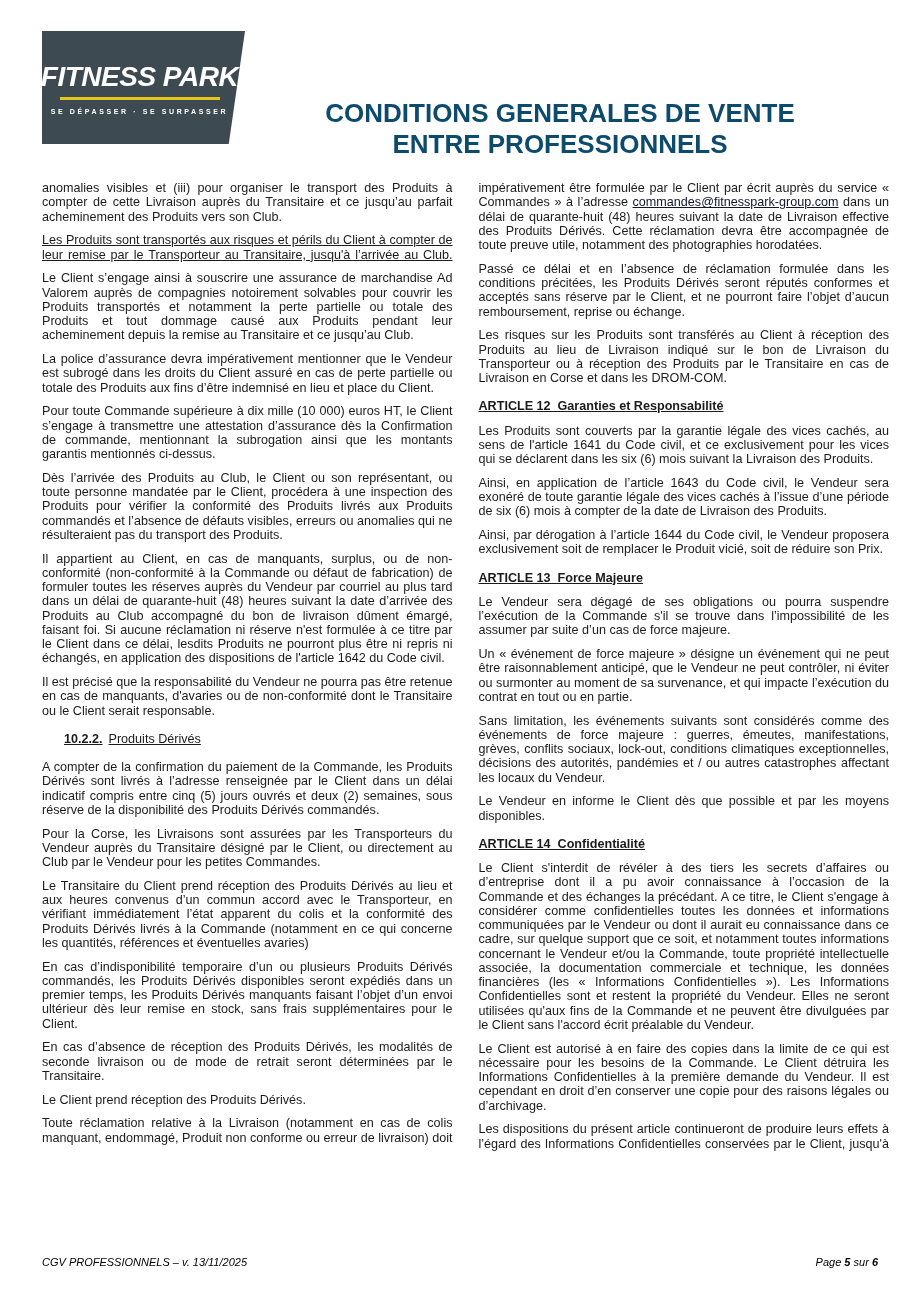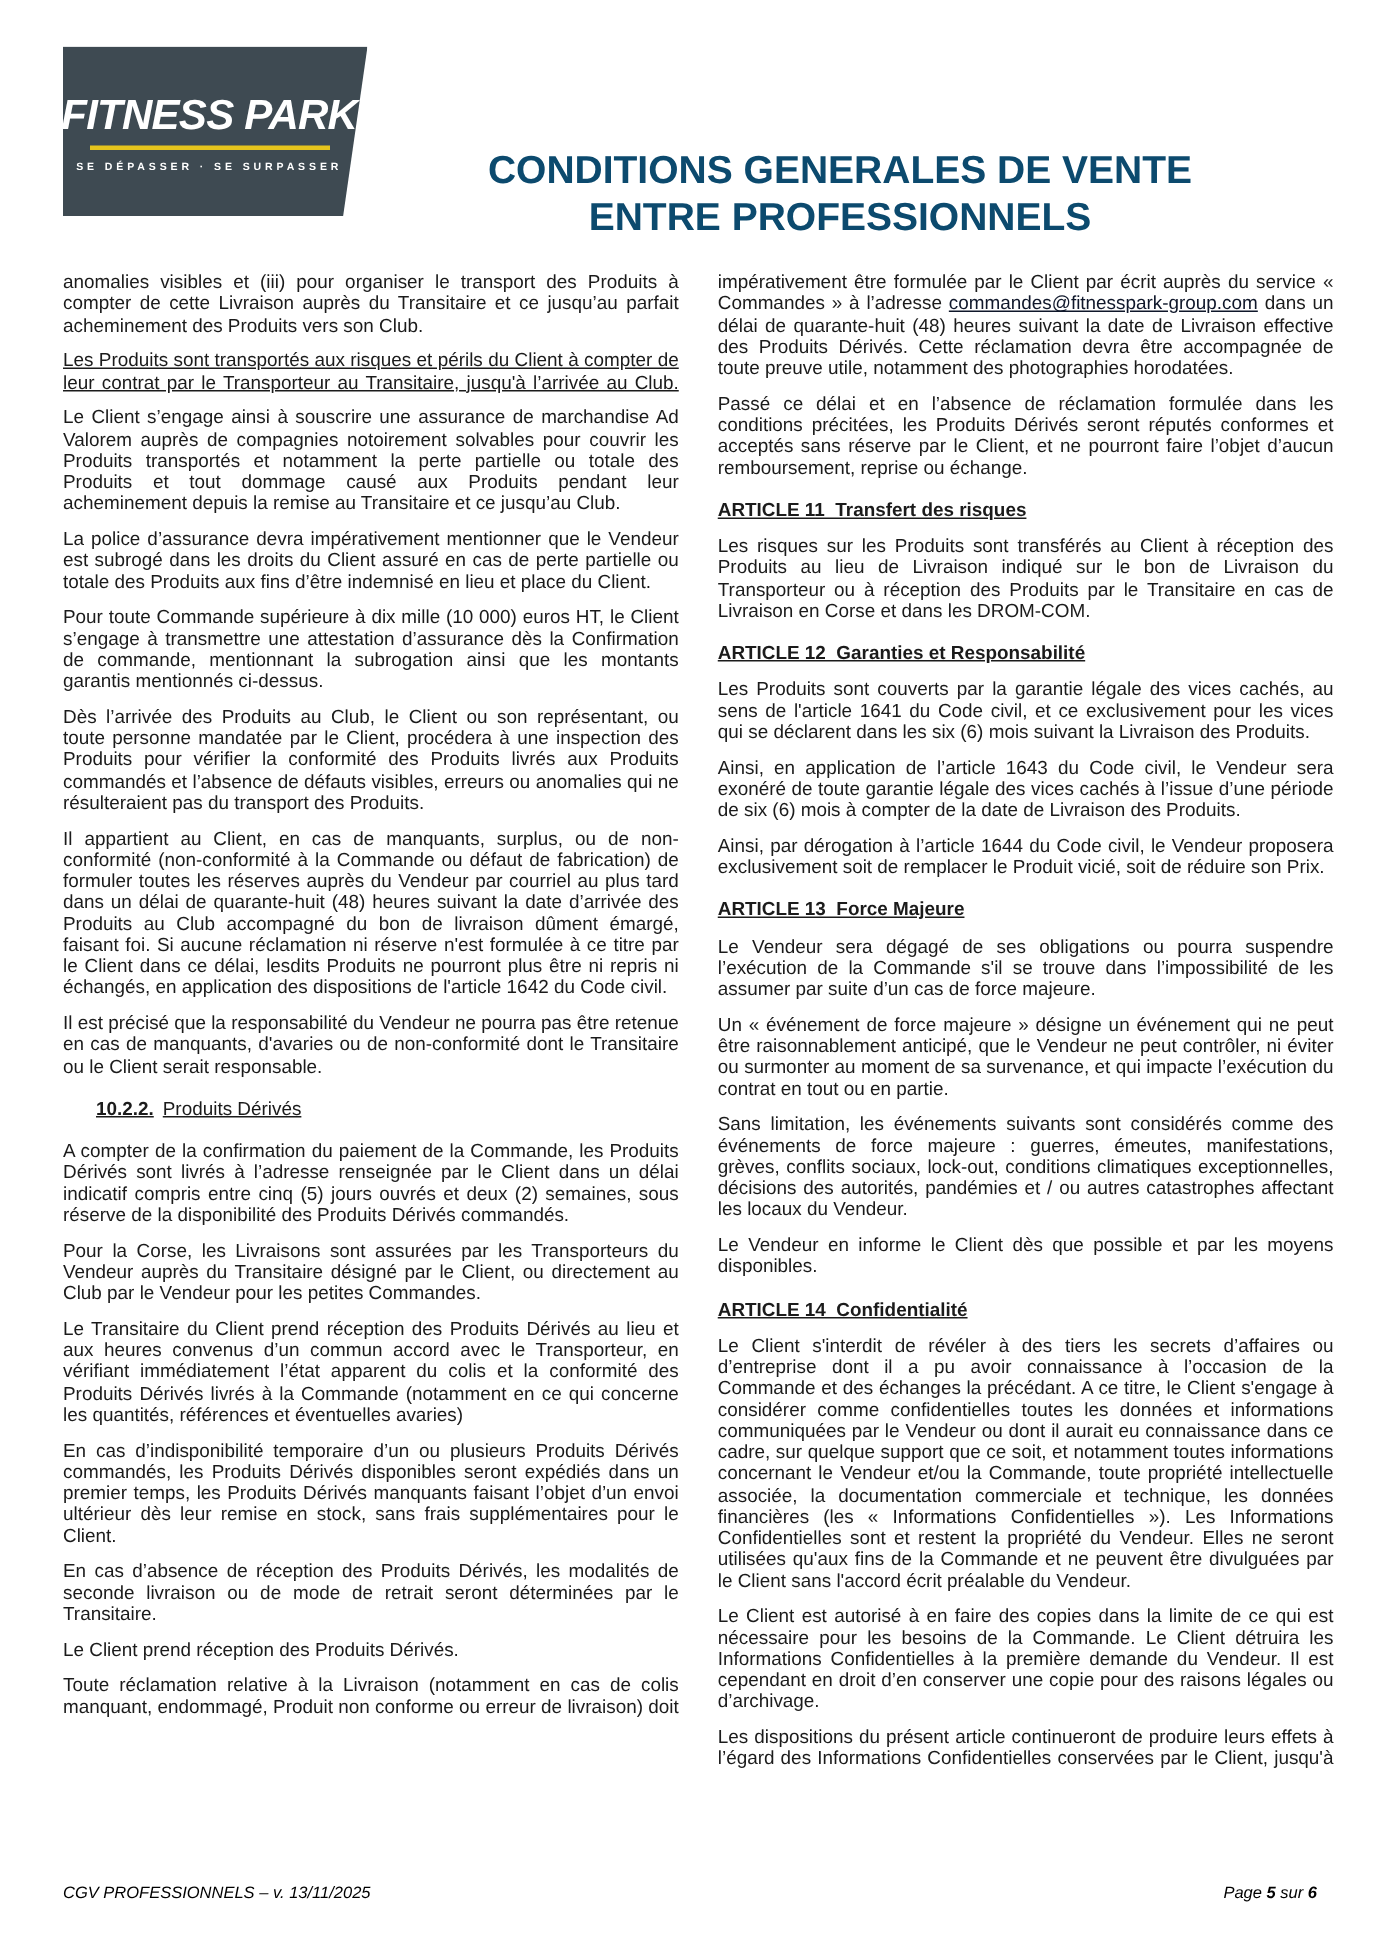--- a/index.html
+++ b/index.html
@@ -79,40 +79,39 @@
     </div>
     <div class="doc-title">
       <div>CONDITIONS GENERALES DE VENTE</div>
       <div>ENTRE PROFESSIONNELS</div>
     </div>
   </div>
 
   <div class="cols">
     <div class="col">
         <p class="para"><span>anomalies visibles et (iii) pour organiser le transport des Produits à compter de cette Livraison auprès du Transitaire et ce jusqu’au parfait acheminement des Produits vers son Club.</span></p>
-        <p class="para jl"><span class="u">Les Produits sont transportés aux risques et périls du Client à compter de leur contrat par le Transporteur au Transitaire, jusqu'à l’arrivée au Club.</span></p>
+        <p class="para jl"><span class="u">Les Produits sont transportés aux risques et périls du Client à compter de leur remise par le Transporteur au Transitaire, jusqu'à l’arrivée au Club.</span></p>
         <p class="para"><span>Le Client s’engage ainsi à souscrire une assurance de marchandise Ad Valorem auprès de compagnies notoirement solvables pour couvrir les Produits transportés et notamment la perte partielle ou totale des Produits et tout dommage causé aux Produits pendant leur acheminement depuis la remise au Transitaire et ce jusqu’au Club.</span></p>
         <p class="para"><span>La police d’assurance devra impérativement mentionner que le Vendeur est subrogé dans les droits du Client assuré en cas de perte partielle ou totale des Produits aux fins d’être indemnisé en lieu et place du Client.</span></p>
         <p class="para"><span>Pour toute Commande supérieure à dix mille (10 000) euros HT, le Client s’engage à transmettre une attestation d’assurance dès la Confirmation de commande, mentionnant la subrogation ainsi que les montants garantis mentionnés ci-dessus.</span></p>
         <p class="para"><span>Dès l’arrivée des Produits au Club, le Client ou son représentant, ou toute personne mandatée par le Client, procédera à une inspection des Produits pour vérifier la conformité des Produits livrés aux Produits commandés et l’absence de défauts visibles, erreurs ou anomalies qui ne résulteraient pas du transport des Produits.</span></p>
         <p class="para"><span>Il appartient au Client, en cas de manquants, surplus, ou de non-conformité (non-conformité à la Commande ou défaut de fabrication) de formuler toutes les réserves auprès du Vendeur par courriel au plus tard dans un délai de quarante-huit (48) heures suivant la date d’arrivée des Produits au Club accompagné du bon de livraison dûment émargé, faisant foi. Si aucune réclamation ni réserve n'est formulée à ce titre par le Client dans ce délai, lesdits Produits ne pourront plus être ni repris ni échangés, en application des dispositions de l'article 1642 du Code civil.</span></p>
         <p class="para"><span>Il est précisé que la responsabilité du Vendeur ne pourra pas être retenue en cas de manquants, d'avaries ou de non-conformité dont le Transitaire ou le Client serait responsable.</span></p>
         <div class="sub"><span class="u num">10.2.2.</span><span class="gap"></span><span class="u">Produits Dérivés</span></div>
         <p class="para"><span>A compter de la confirmation du paiement de la Commande, les Produits Dérivés sont livrés à l’adresse renseignée par le Client dans un délai indicatif compris entre cinq (5) jours ouvrés et deux (2) semaines, sous réserve de la disponibilité des Produits Dérivés commandés.</span></p>
         <p class="para"><span>Pour la Corse, les Livraisons sont assurées par les Transporteurs du Vendeur auprès du Transitaire désigné par le Client, ou directement au Club par le Vendeur pour les petites Commandes.</span></p>
         <p class="para"><span>Le Transitaire du Client prend réception des Produits Dérivés au lieu et aux heures convenus d’un commun accord avec le Transporteur, en vérifiant immédiatement l’état apparent du colis et la conformité des Produits Dérivés livrés à la Commande (notamment en ce qui concerne les quantités, références et éventuelles avaries)</span></p>
         <p class="para"><span>En cas d’indisponibilité temporaire d’un ou plusieurs Produits Dérivés commandés, les Produits Dérivés disponibles seront expédiés dans un premier temps, les Produits Dérivés manquants faisant l’objet d’un envoi ultérieur dès leur remise en stock, sans frais supplémentaires pour le Client.</span></p>
         <p class="para"><span>En cas d’absence de réception des Produits Dérivés, les modalités de seconde livraison ou de mode de retrait seront déterminées par le Transitaire.</span></p>
         <p class="para"><span>Le Client prend réception des Produits Dérivés.</span></p>
         <p class="para jl"><span>Toute réclamation relative à la Livraison (notamment en cas de colis manquant, endommagé, Produit non conforme ou erreur de livraison) doit</span></p>
       </div>
     <div class="col">
         <p class="para"><span>impérativement être formulée par le Client par écrit auprès du service « Commandes » à l’adresse </span><a class="link" href="#">commandes@fitnesspark-group.com</a><span> dans un délai de quarante-huit (48) heures suivant la date de Livraison effective des Produits Dérivés. Cette réclamation devra être accompagnée de toute preuve utile, notamment des photographies horodatées.</span></p>
         <p class="para"><span>Passé ce délai et en l’absence de réclamation formulée dans les conditions précitées, les Produits Dérivés seront réputés conformes et acceptés sans réserve par le Client, et ne pourront faire l’objet d’aucun remboursement, reprise ou échange.</span></p>
-        <div class="art"><span class="u">ARTICLE 11&nbsp;&nbsp;Transfert des risques</span></div>
         <p class="para"><span>Les risques sur les Produits sont transférés au Client à réception des Produits au lieu de Livraison indiqué sur le bon de Livraison du Transporteur ou à réception des Produits par le Transitaire en cas de Livraison en Corse et dans les DROM-COM.</span></p>
         <div class="art"><span class="u">ARTICLE 12&nbsp;&nbsp;Garanties et Responsabilité</span></div>
         <p class="para"><span>Les Produits sont couverts par la garantie légale des vices cachés, au sens de l'article 1641 du Code civil, et ce exclusivement pour les vices qui se déclarent dans les six (6) mois suivant la Livraison des Produits.</span></p>
         <p class="para"><span>Ainsi, en application de l’article 1643 du Code civil, le Vendeur sera exonéré de toute garantie légale des vices cachés à l’issue d’une période de six (6) mois à compter de la date de Livraison des Produits.</span></p>
         <p class="para"><span>Ainsi, par dérogation à l’article 1644 du Code civil, le Vendeur proposera exclusivement soit de remplacer le Produit vicié, soit de réduire son Prix.</span></p>
         <div class="art"><span class="u">ARTICLE 13&nbsp;&nbsp;Force Majeure</span></div>
         <p class="para"><span>Le Vendeur sera dégagé de ses obligations ou pourra suspendre l’exécution de la Commande s'il se trouve dans l’impossibilité de les assumer par suite d’un cas de force majeure.</span></p>
         <p class="para"><span>Un « événement de force majeure » désigne un événement qui ne peut être raisonnablement anticipé, que le Vendeur ne peut contrôler, ni éviter ou surmonter au moment de sa survenance, et qui impacte l’exécution du contrat en tout ou en partie.</span></p>
         <p class="para"><span>Sans limitation, les événements suivants sont considérés comme des événements de force majeure : guerres, émeutes, manifestations, grèves, conflits sociaux, lock-out, conditions climatiques exceptionnelles, décisions des autorités, pandémies et / ou autres catastrophes affectant les locaux du Vendeur.</span></p>
         <p class="para"><span>Le Vendeur en informe le Client dès que possible et par les moyens disponibles.</span></p>

